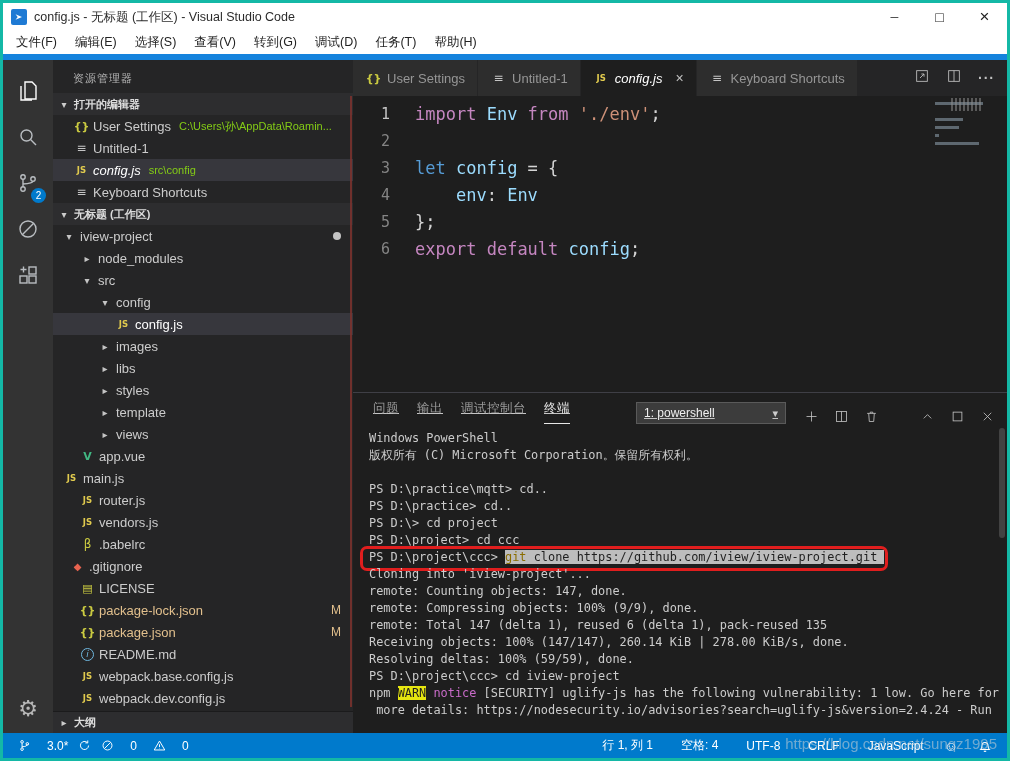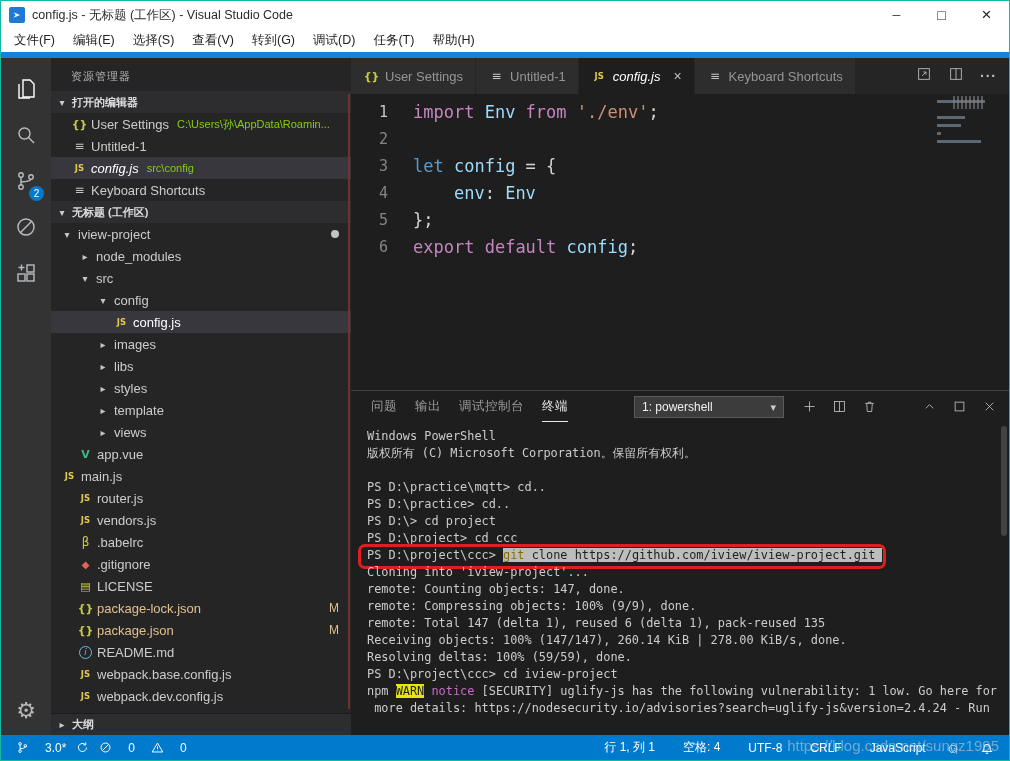--- a/index.html
+++ b/index.html
@@ -1,18 +1,18 @@
 <!DOCTYPE html>
 <html><head>
 <meta charset="utf-8">
 <style>
   *{box-sizing:border-box;margin:0;padding:0;}
   html,body{width:1010px;height:761px;}
   body{font-family:"Liberation Sans","DejaVu Sans",sans-serif;background:#1e1e1e;position:relative;overflow:hidden;}
-  .window{position:absolute;inset:0;border:1px solid #14b8a6;display:flex;flex-direction:column;background:#1e1e1e;}
+  .window{position:absolute;inset:0;border:3px solid #14b8a6;display:flex;flex-direction:column;background:#1e1e1e;}
 
   
   .titlebar{height:28px;background:#ffffff;display:flex;align-items:center;flex:0 0 auto;}
   .vscode-logo{width:16px;height:16px;margin:0 7px 0 8px;flex:0 0 auto;}
   .title-text{font-size:12.5px;color:#2b2b2b;white-space:nowrap;}
   .win-controls{margin-left:auto;display:flex;height:100%;}
   .win-btn{width:45px;height:100%;display:flex;align-items:center;justify-content:center;font-size:13px;color:#222;}
   .win-btn-min::before{content:"─";font-size:11px;}
   .win-btn-max::before{content:"□";font-size:14px;}
   .win-btn-close::before{content:"×";font-size:17px;}
@@ -98,21 +98,21 @@
   .tok-decl{color:#569cd6;}
   .tok-var{color:#9cdcfe;}
   .tok-str{color:#ce9178;}
   .tok-plain{color:#d4d4d4;}
   .minimap{position:absolute;top:6px;right:14px;width:58px;}
   .mm-bar{height:3px;margin-bottom:5px;background:#6e7a85;opacity:.8;}
   .mm-slider{position:absolute;top:2px;right:26px;width:30px;height:13px;background:repeating-linear-gradient(90deg,#8a8a8a 0 2px,transparent 2px 4px);opacity:.55;}
 
   
   .panel{flex:1;background:#1e1e1e;border-top:1px solid #3f3f46;display:flex;flex-direction:column;min-height:0;}
-  .panel-header{height:31px;display:flex;align-items:center;padding:0 12px 0 20px;gap:18px;flex:0 0 auto;color:#c5c5c5;}
+  .panel-header{height:31px;display:flex;align-items:flex-end;padding:0 12px 0 20px;gap:18px;flex:0 0 auto;color:#c5c5c5;text-decoration:underline;}
   .panel-tab{font-size:12.5px;color:#9b9b9b;height:100%;display:flex;align-items:center;border-bottom:1px solid transparent;letter-spacing:.5px;}
   .panel-tab.active{color:#e7e7e7;border-bottom-color:#e7e7e7;}
   .term-select{margin-left:48px;width:150px;height:22px;background:#3c3c3c;color:#f0f0f0;font-size:12px;display:flex;align-items:center;justify-content:space-between;padding:0 7px;border:1px solid #5a5a5a;flex:0 0 auto;}
   .dd-arrow::before{content:"▾";font-size:11px;color:#cccccc;}
   .panel-icons{display:flex;align-items:center;gap:15px;}
   .panel-right{margin-left:auto;display:flex;align-items:center;gap:15px;}
   .p-icon svg{stroke:currentColor;fill:none;stroke-width:1.3;display:block;}
   .terminal{flex:1;padding:6px 0 0 16px;font-family:"DejaVu Sans Mono","Liberation Mono",monospace;font-size:11.9px;line-height:17px;color:#cccccc;position:relative;overflow:hidden;}
   .term-line{white-space:pre;height:17px;position:relative;}
   .seg-plain{color:#cccccc;}
@@ -323,21 +323,21 @@
     <span class="ficon"></span>
     <span class="tree-label">vendors.js</span>
 
   </div>
           <div class="tree-row t-babel" style="padding-left: 26px;">
 
     <span class="ficon"></span>
     <span class="tree-label">.babelrc</span>
 
   </div>
-          <div class="tree-row t-git" style="padding-left: 26px;">
+          <div class="tree-row t-git" style="padding-left: 16px;">
 
     <span class="ficon"></span>
     <span class="tree-label">.gitignore</span>
 
   </div>
           <div class="tree-row t-license" style="padding-left: 26px;">
 
     <span class="ficon"></span>
     <span class="tree-label">LICENSE</span>
 

